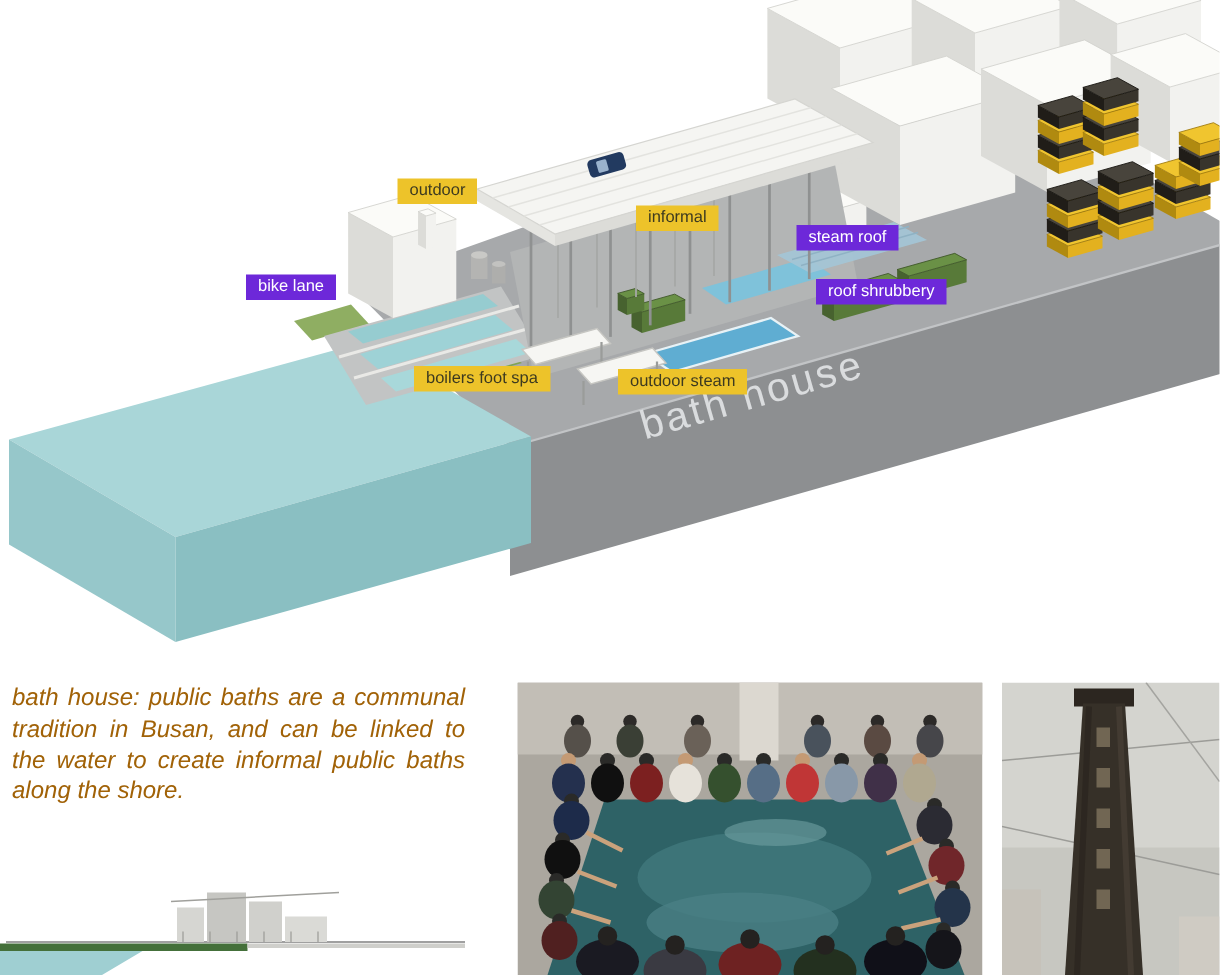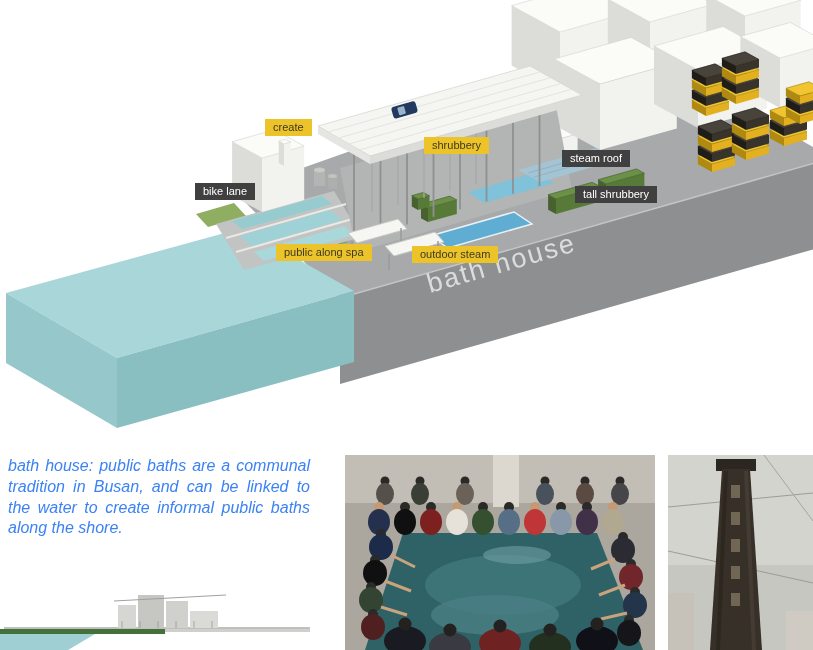--- a/index.html
+++ b/index.html
@@ -1,23 +1,23 @@
 <!DOCTYPE html>
 <html><head>
 <meta charset="utf-8">
 <style>
   html,body{margin:0;padding:0;background:#ffffff;}
   body{width:813px;height:650px;overflow:hidden;font-family:"Liberation Sans",sans-serif;}
   .page{position:relative;width:813px;height:650px;background:#ffffff;}
   svg.abs{position:absolute;display:block;}
   .lbl{position:absolute;font-size:11px;line-height:1;padding:3px 8px;white-space:nowrap;}
   .lbl.yellow{background:#edc32a;color:#3d3a20;}
-  .lbl.blue{background:#404040;color:#ffffff;margin-left:31px;}
+  .lbl.blue{background:#6d28d9;color:#ffffff;}
   .caption{position:absolute;left:8px;top:456px;width:302px;margin:0;
-           font-style:italic;font-size:16px;line-height:1.3;color:#3b82f6;text-align:justify;}
+           font-style:italic;font-size:16px;line-height:1.3;color:#a16207;text-align:justify;}
 </style>
 </head>
 <body>
 
 <div class="page">
 
   <svg id="scene" class="abs" style="left:0;top:0" width="813" height="450" viewBox="0 0 813 450">
     <g id="gA">
         <polygon points="340.0,298.0 832.0,158.0 640.0,48.0 235.0,192.0" fill="#a7a9ab"></polygon>
         <polygon points="340.0,298.0 832.0,158.0 832.0,244.0 340.0,384.0" fill="#8d8f91"></polygon>
@@ -178,26 +178,26 @@
         <ellipse cx="332.5" cy="176" rx="4.5" ry="2" fill="#c2c2c0"></ellipse>
         <polygon points="348.0,233.0 398.0,219.0 407.0,229.0 357.0,243.0" fill="#f6f6f3" stroke="#c6c6c2" stroke-width="1"></polygon>
         <line x1="352" y1="241" x2="352" y2="257" stroke="#9a9c9a" stroke-width="1.5"></line>
         <line x1="401" y1="228" x2="401" y2="244" stroke="#9a9c9a" stroke-width="1.5"></line>
         <polygon points="385.0,246.0 435.0,232.0 444.0,242.0 394.0,256.0" fill="#f6f6f3" stroke="#c6c6c2" stroke-width="1"></polygon>
         <line x1="389" y1="254" x2="389" y2="270" stroke="#9a9c9a" stroke-width="1.5"></line>
         <line x1="438" y1="241" x2="438" y2="257" stroke="#9a9c9a" stroke-width="1.5"></line>
       </g>
   </svg>
 
-  <div class="lbl yellow" style="left:265px;top:119px">create</div>
-  <div class="lbl yellow" style="left:424px;top:137px">shrubbery</div>
+  <div class="lbl yellow" style="left:265px;top:119px">outdoor</div>
+  <div class="lbl yellow" style="left:424px;top:137px">informal</div>
   <div class="lbl blue" style="left:531px;top:150px">steam roof</div>
   <div class="lbl blue" style="left:164px;top:183px">bike lane</div>
-  <div class="lbl blue" style="left:544px;top:186px">tall shrubbery</div>
-  <div class="lbl yellow" style="left:276px;top:244px">public along spa</div>
+  <div class="lbl blue" style="left:544px;top:186px">roof shrubbery</div>
+  <div class="lbl yellow" style="left:276px;top:244px">boilers foot spa</div>
   <div class="lbl yellow" style="left:412px;top:246px">outdoor steam</div>
 
   <p class="caption">bath house: public baths are a communal tradition in Busan, and can be linked to the water to create informal public baths along the shore.</p>
 
   <svg id="sec" class="abs" style="left:0;top:585px" width="315" height="65" viewBox="0 0 315 65">
       <line x1="4" y1="43" x2="310" y2="43" stroke="#808080" stroke-width="1"></line>
       <rect x="118" y="20" width="18" height="23" fill="#d6d6d2"></rect>
       <rect x="138" y="10" width="26" height="33" fill="#c6c6c2"></rect>
       <rect x="166" y="16" width="22" height="27" fill="#d0d0cc"></rect>
       <rect x="190" y="26" width="28" height="17" fill="#dadad6"></rect>

